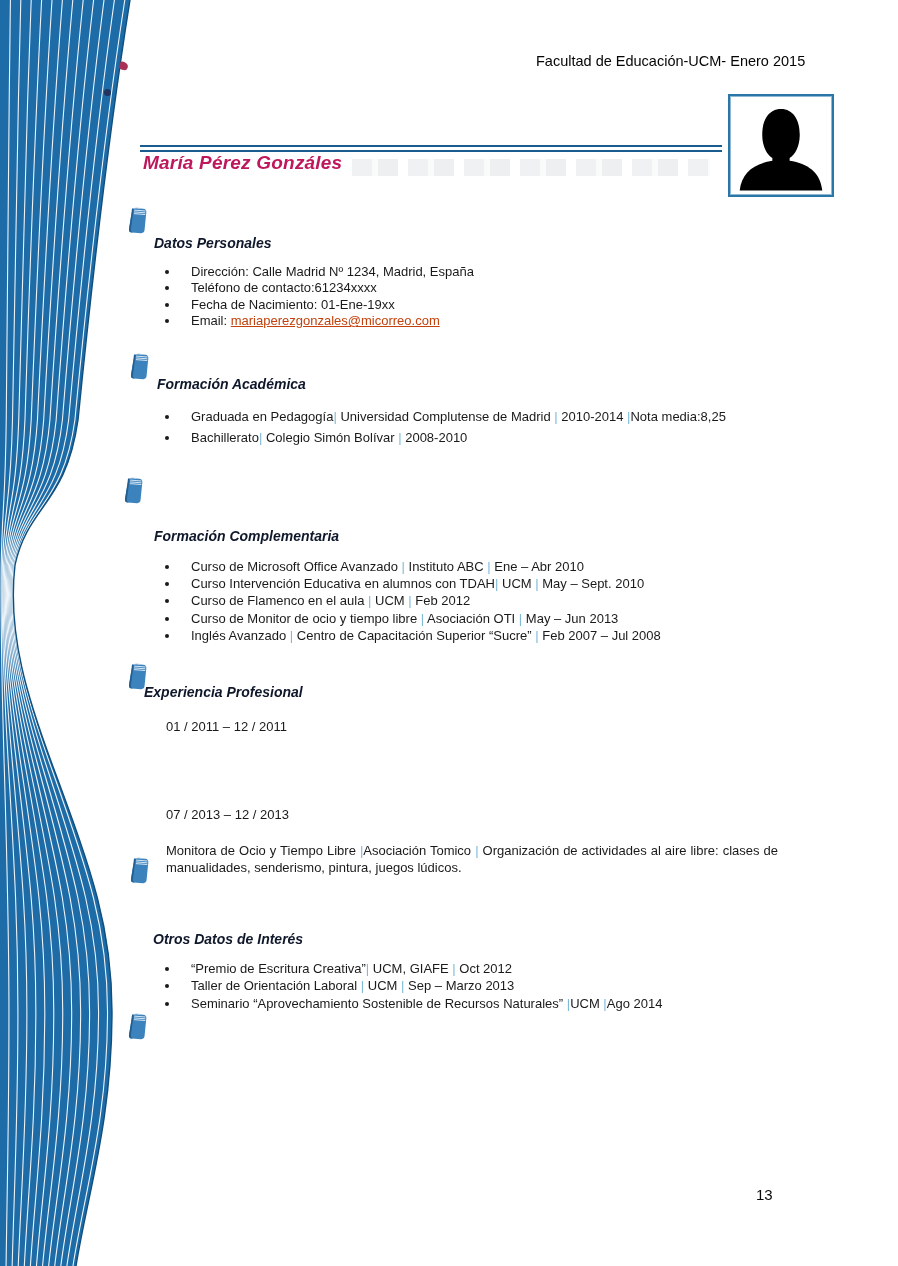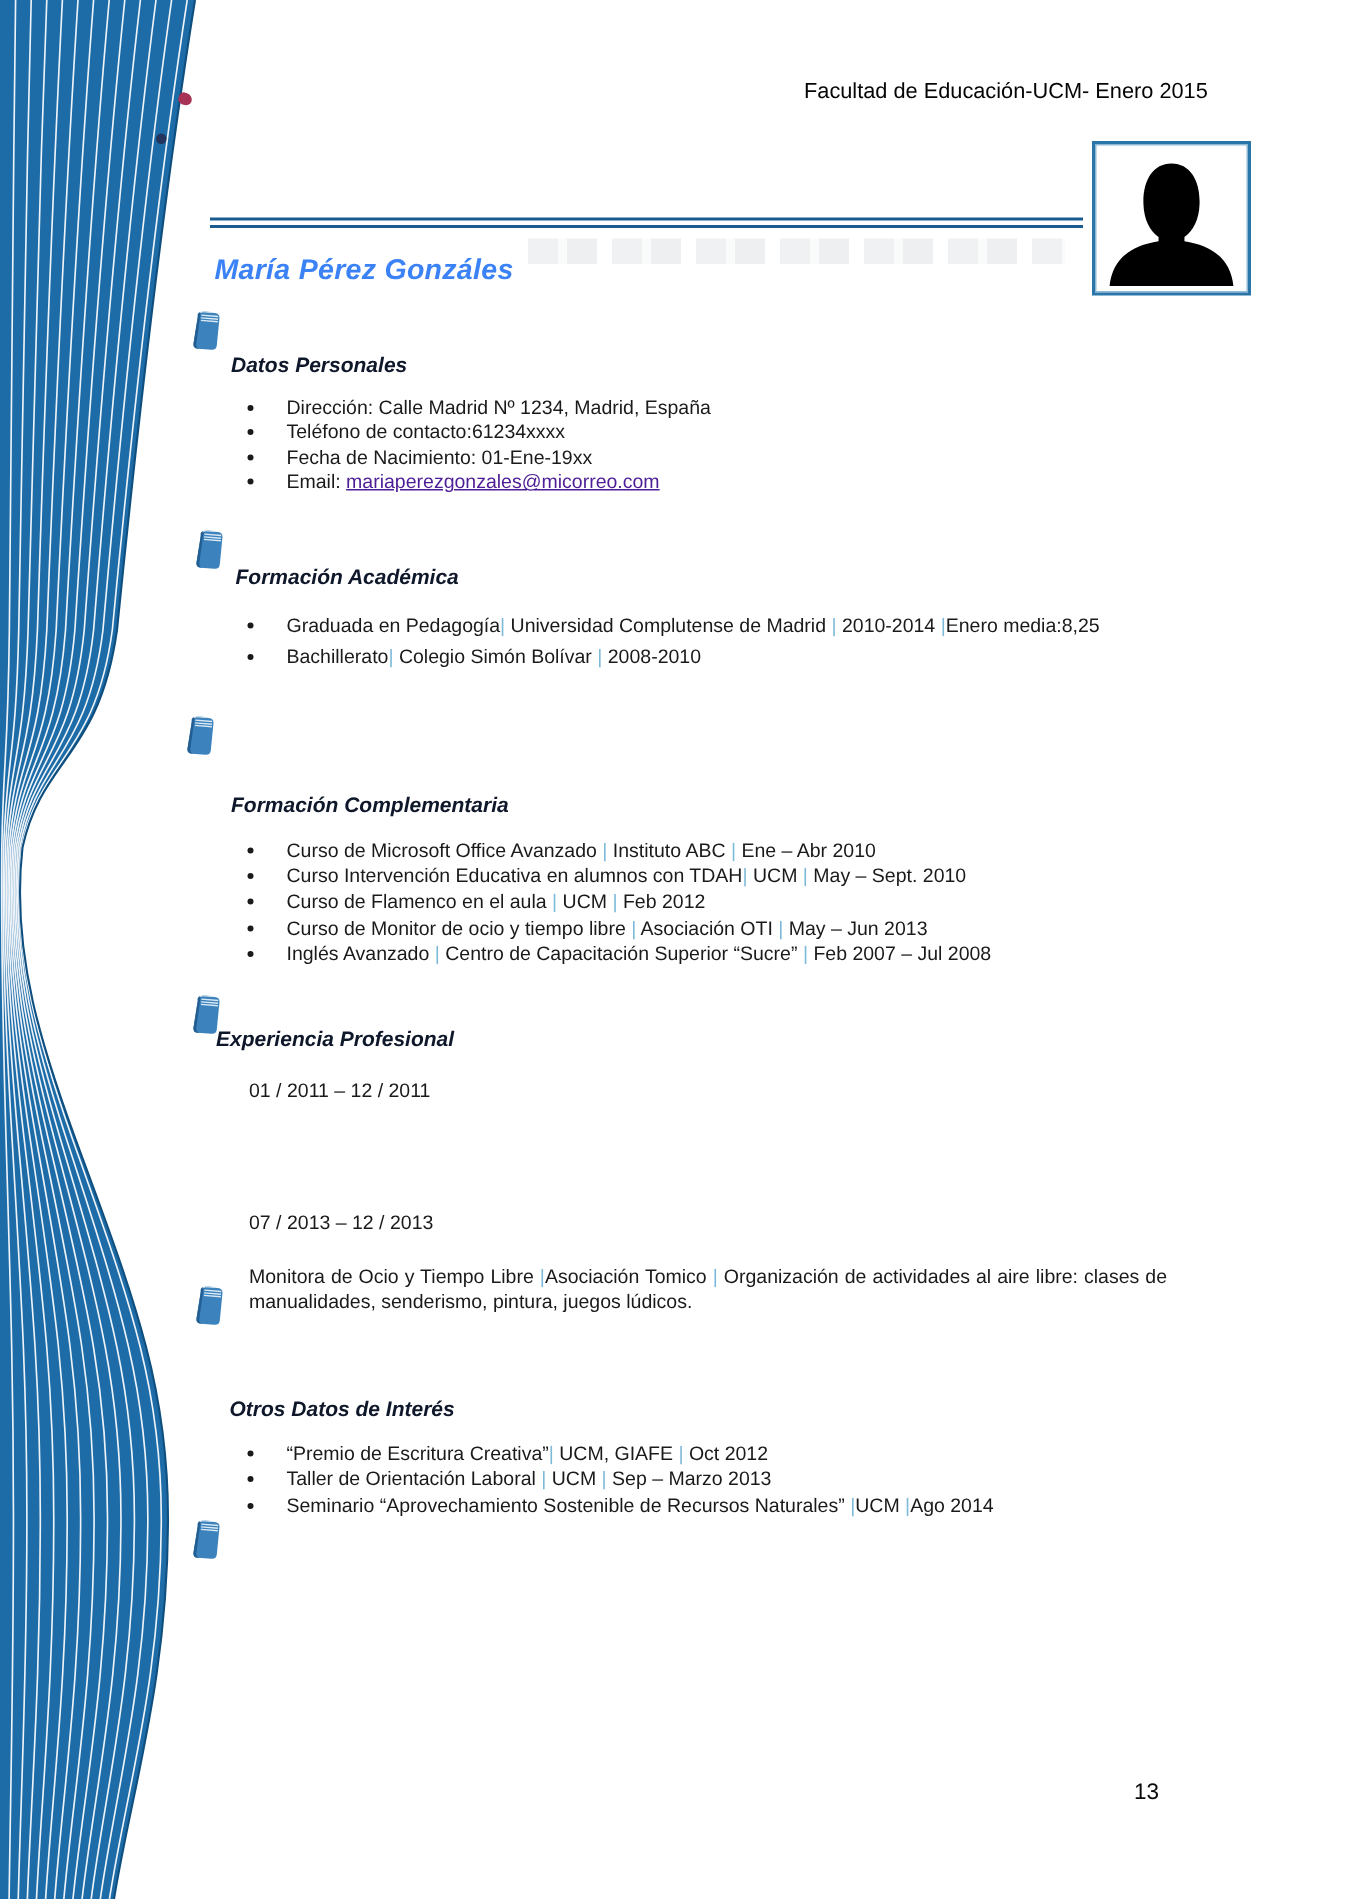--- a/index.html
+++ b/index.html
@@ -21,22 +21,22 @@
   .hdr{position:absolute;top:53px;font-size:14.5px;color:#050505;white-space:nowrap;}
   .hdr-left{left:135px;}
   .hdr-right{left:536px;}
   
   .photo-frame{position:absolute;left:728px;top:94px;width:96px;height:93px;background:#fff;
     border:2px solid #2b76a8;padding:3px;box-shadow:inset 0 0 0 1px #8fb8d4;}
   .photo-frame svg{display:block;width:100%;height:100%;background:#fff;}
   
   .rule{position:absolute;left:140px;top:145px;width:582px;height:3px;
     border-top:2px solid #1a5c90;border-bottom:2px solid #1a5c90;}
-  .name{position:absolute;left:143px;top:170px;margin:0;
-    font-size:19px;font-weight:bold;font-style:italic;color:#3b82f6;letter-spacing:.2px;}
+  .name{position:absolute;left:143px;top:152px;margin:0;
+    font-size:19px;font-weight:bold;font-style:italic;color:#be185d;letter-spacing:.2px;}
   .ghost{position:absolute;left:352px;top:159px;width:358px;height:17px;opacity:.55;
     background:repeating-linear-gradient(90deg,#e3e5e7 0 20px,#f6f7f8 20px 26px,#dfe2e5 26px 46px,#ffffff 46px 56px);}
   
   .book-icon{position:absolute;width:25px;height:31px;}
   
   .sec-title{position:absolute;margin:0;font-size:14px;font-weight:bold;font-style:italic;
     color:#0f172a;white-space:nowrap;}
   
   .cv-list{position:absolute;margin:0;padding-left:22px;width:622px;font-size:13px;list-style:disc;}
   .cv-list li{padding-left:11px;}
@@ -46,21 +46,21 @@
   .list-acad li{line-height:17px;}
   .list-acad li.justify{text-align:justify;}
   .list-acad li + li{margin-top:4px;}
   .list-comp{left:158px;top:558px;}
   .list-comp li{line-height:17.2px;}
   .list-otros{left:158px;top:960px;}
   .list-otros li{line-height:17.3px;}
   .exp-date{position:absolute;left:166px;font-size:13px;white-space:nowrap;}
   .exp-para{position:absolute;left:166px;width:612px;font-size:13px;line-height:17.3px;text-align:justify;}
   .sep{color:#7db9d8;}
-  a.email-link{color:#4c1d95;text-decoration:underline;}
+  a.email-link{color:#c2410c;text-decoration:underline;}
   .page-number{position:absolute;left:756px;top:1186px;font-size:15px;color:#0a0a0a;text-align:right;}
 </style>
 </head>
 <body>
 
 <div class="page">
 
   <svg class="swirl" id="swirl" viewBox="0 0 170 1266" preserveAspectRatio="none">
       <path d="M 130,0 C 106,150 88,320 78,420 C 66,505 28,505 15,565 C 7,635 28,700 55,772 C 92,872 112,928 112,1012 C 112,1120 88,1192 76,1266 L 0,1266 L 0,0 Z" fill="#1d6ca7"></path>
       <path d="M 10.4,0 C 8.48,150 7.04,320 6.24,420 C 5.28,505 2.24,505 1.2,565 C 0.56,635 2.24,700 4.4,772 C 7.36,872 8.96,928 8.96,1012 C 8.96,1120 7.04,1192 6.08,1266" fill="none" stroke="rgba(255,255,255,0.92)" stroke-width="1.1"></path>
@@ -128,21 +128,21 @@
   <h2 class="sec-title" style="left:154px;top:235px">Datos Personales</h2>
   <ul class="cv-list list-datos">
     <li><span>Dirección: Calle Madrid Nº 1234, Madrid, España</span></li>
     <li><span>Teléfono de contacto:61234xxxx</span></li>
     <li><span>Fecha de Nacimiento: 01-Ene-19xx</span></li>
     <li><span>Email: </span><a href="#" class="email-link">mariaperezgonzales@micorreo.com</a></li>
   </ul>
 
   <h2 class="sec-title" style="left:157px;top:376px">Formación Académica</h2>
   <ul class="cv-list list-acad">
-    <li class="justify"><span>Graduada en Pedagogía</span><span class="sep">|</span><span> Universidad Complutense de Madrid </span><span class="sep">|</span><span> 2010-2014 </span><span class="sep">|</span><span>Enero media:8,25</span></li>
+    <li class="justify"><span>Graduada en Pedagogía</span><span class="sep">|</span><span> Universidad Complutense de Madrid </span><span class="sep">|</span><span> 2010-2014 </span><span class="sep">|</span><span>Nota media:8,25</span></li>
     <li><span>Bachillerato</span><span class="sep">|</span><span> Colegio Simón Bolívar </span><span class="sep">|</span><span> 2008-2010</span></li>
   </ul>
 
   <h2 class="sec-title" style="left:154px;top:528px">Formación Complementaria</h2>
   <ul class="cv-list list-comp">
     <li><span>Curso de Microsoft Office Avanzado </span><span class="sep">|</span><span> Instituto ABC </span><span class="sep">|</span><span> Ene – Abr 2010</span></li>
     <li><span>Curso Intervención Educativa en alumnos con TDAH</span><span class="sep">|</span><span> UCM </span><span class="sep">|</span><span> May – Sept. 2010</span></li>
     <li><span>Curso de Flamenco en el aula </span><span class="sep">|</span><span> UCM </span><span class="sep">|</span><span> Feb 2012</span></li>
     <li><span>Curso de Monitor de ocio y tiempo libre </span><span class="sep">|</span><span> Asociación OTI </span><span class="sep">|</span><span> May – Jun 2013</span></li>
     <li><span>Inglés Avanzado </span><span class="sep">|</span><span> Centro de Capacitación Superior “Sucre” </span><span class="sep">|</span><span> Feb 2007 – Jul 2008</span></li>

